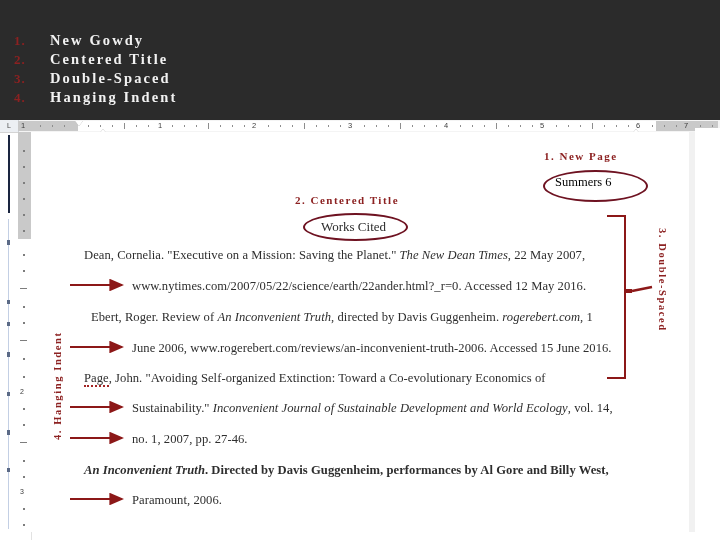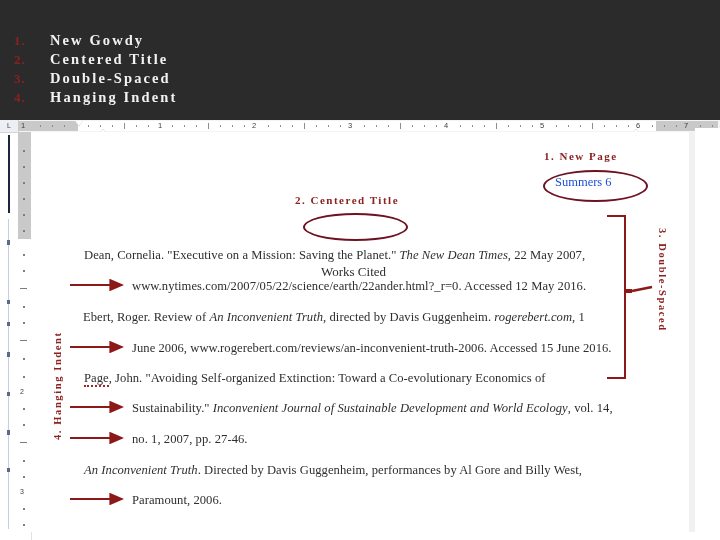--- a/index.html
+++ b/index.html
@@ -201,21 +201,21 @@
   #page-rightedge {
     position: absolute;
     left: 695px; top: 128px;
     width: 25px; height: 412px;
     background: #ffffff;
   }
 
   
   .doc-header {
     position: absolute;
-    color: #1d4ed8;
+    color: #000000;
     font-family: "Liberation Serif", serif;
     font-size: 12.5px;
     white-space: nowrap;
   }
   .cite {
     position: absolute;
     font-family: "Liberation Serif", serif;
     font-size: 12.6px;
     color: #2e2e2e;
     white-space: nowrap;
@@ -407,33 +407,33 @@
   <div class="v-tick" style="top:376px;"></div>
   <div class="v-tick" style="top:392px;"></div>
 </div>
 
 <div id="page"></div>
 <div id="page-shadow"></div>
 <div id="page-rightedge"></div>
 
 <div class="doc-header" style="left:555px; top:175px;">Summers 6</div>
 
-<div class="works-cited-text" style="left:321px; top:219px;margin-top:45px;">Works Cited</div>
+<div class="works-cited-text" style="left:321px; top:219px;">Works Cited</div>
 
 <div class="cite" style="left:84px; top:248px;"><span>Dean, Cornelia. "Executive on a Mission: Saving the Planet." </span><i>The New Dean Times</i><span>, 22 May 2007,</span></div>
 <div class="cite" style="left:132px; top:279px;">www.nytimes.com/2007/05/22/science/earth/22ander.html?_r=0. Accessed 12 May 2016.</div>
 
-<div class="cite" style="left:83px; top:310px;font-family:Liberation Serif, serif;"><span>Ebert, Roger. Review of </span><i>An Inconvenient Truth</i><span>, directed by Davis Guggenheim. </span><i>rogerebert.com</i><span>, 1</span></div>
+<div class="cite" style="left:91px; top:310px;font-family:Liberation Serif, serif;"><span>Ebert, Roger. Review of </span><i>An Inconvenient Truth</i><span>, directed by Davis Guggenheim. </span><i>rogerebert.com</i><span>, 1</span></div>
 <div class="cite" style="left:132px; top:341px;">June 2006, www.rogerebert.com/reviews/an-inconvenient-truth-2006. Accessed 15 June 2016.</div>
 
 <div class="cite" style="left:84px; top:371px;"><span class="sq">Page</span><span>, John. "Avoiding Self-organized Extinction: Toward a Co-evolutionary Economics of</span></div>
 <div class="cite" style="left:132px; top:401px;"><span>Sustainability." </span><i>Inconvenient Journal of Sustainable Development and World Ecology</i><span>, vol. 14,</span></div>
 <div class="cite" style="left:132px; top:432px;">no. 1, 2007, pp. 27-46.</div>
 
-<div class="cite" style="left:84px; top:463px;"><i>An Inconvenient Truth</i><span>. Directed by Davis Guggenheim, performances by Al Gore and Billy West,</span></div>
+<div class="cite" style="left:84px; top:463px;font-weight:bold;"><i>An Inconvenient Truth</i><span>. Directed by Davis Guggenheim, performances by Al Gore and Billy West,</span></div>
 <div class="cite" style="left:132px; top:493px;">Paramount, 2006.</div>
 
 <div class="ellipse" style="left:543px; top:170px; width:105px; height:32px;"></div>
 <div class="ellipse" style="left:303px; top:213px; width:105px; height:28px;"></div>
 
 <div class="anno-label" style="left:544px; top:150px;">1. New Page</div>
 <div class="anno-label" style="left:295px; top:194px;">2. Centered Title</div>
 <div class="anno-vert-right" style="left:668px; top:228px;">3. Double-Spaced</div>
 <div class="anno-vert-left" style="left:52px; top:440px;">4. Hanging Indent</div>
 

